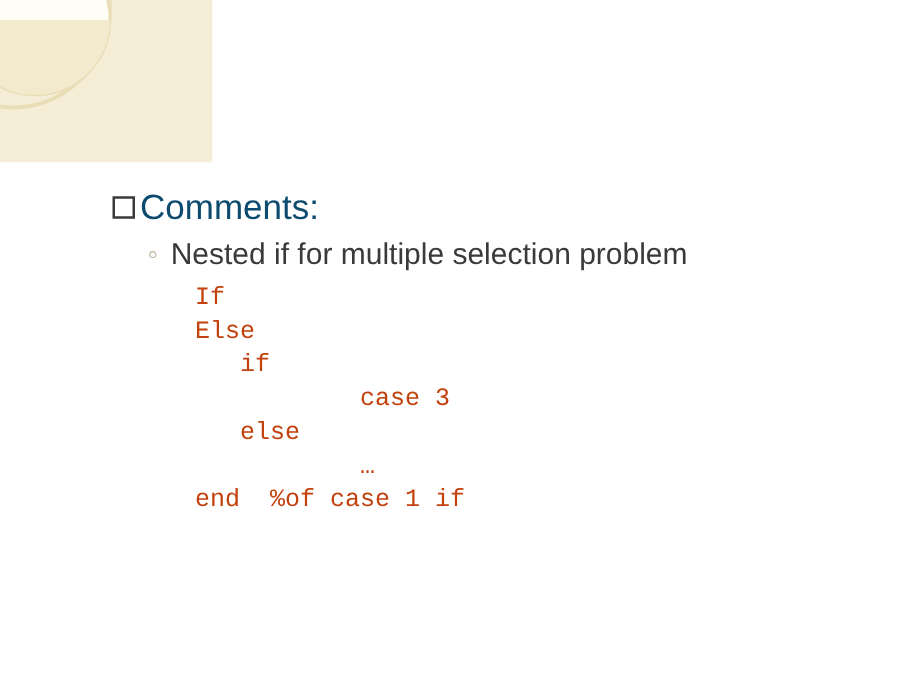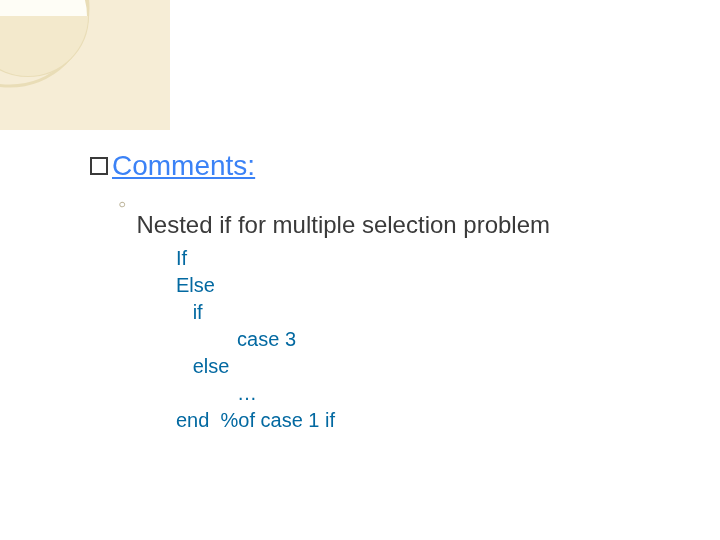--- a/index.html
+++ b/index.html
@@ -29,45 +29,44 @@
   .bullet-square {
     display: inline-block;
     width: 18px; height: 18px;
     border: 2.2px solid #3a3a3a;
     background: #fff;
     margin-right: 4px;
     flex-shrink: 0;
   }
   .heading-text {
     font-size: 28px;
-    color: #3b82f6;
-    text-decoration: underline;
+    color: #0c4a6e;
   }
   .sub-row {
     display: flex;
     align-items: flex-start;
     margin-left: 28px;
     margin-bottom: 6px;
   }
   .sub-bullet {
     font-size: 24px;
     color: #bdb49a;
     margin-right: 10px;
     line-height: 1.2;
   }
   .sub-text {
     font-size: 24px;
     color: #3a3a3a;
-    margin-top: 21px;
   }
   .code-block {
-    margin-left: 86px;
+    margin-left: 66px;
     font-size: 20px;
-    color: #0369a1;
+    color: #c2410c;
     line-height: 1.35;
+    font-family: Liberation Mono, monospace;
   }
   .code-line { white-space: pre; }
 </style>
 </head>
 <body>
 
 <svg class="decor" viewBox="0 0 170 130">
   <rect x="0" y="0" width="170" height="130" fill="#f6edd6"></rect>
   <circle cx="10" cy="8" r="78" fill="none" stroke="#e9ddb7" stroke-width="3"></circle>
   <circle cx="28" cy="16" r="60" fill="#fefdf6" stroke="#e9ddb7" stroke-width="2"></circle>

